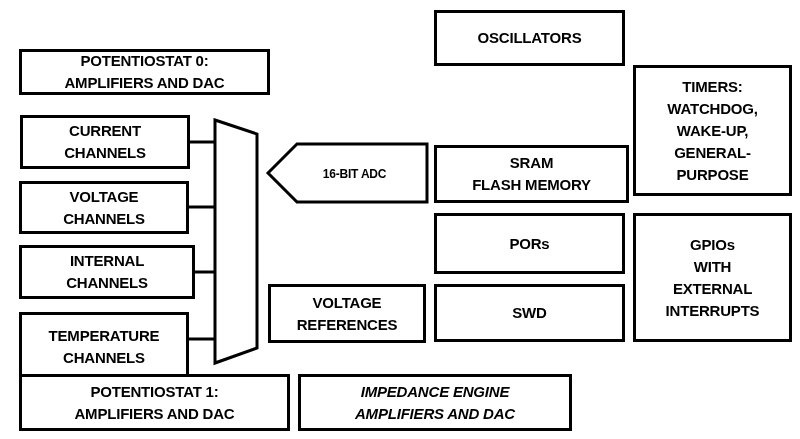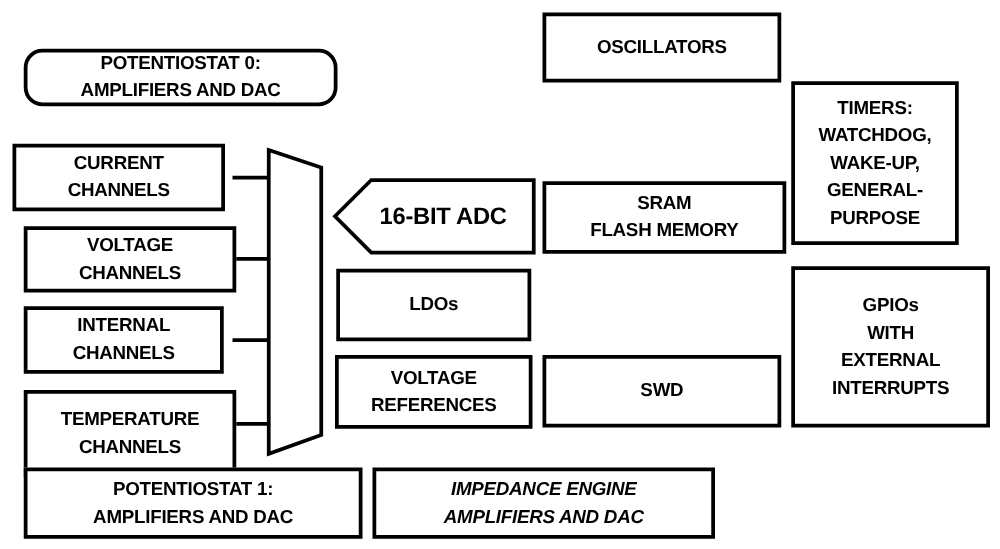--- a/index.html
+++ b/index.html
@@ -13,43 +13,43 @@
   .box{
     position:absolute;box-sizing:border-box;
     border:3px solid #000;background:#fff;color:#000;
     display:flex;align-items:center;justify-content:center;
     text-align:center;font-weight:bold;font-size:15px;line-height:22px;
     white-space:pre-line;letter-spacing:-0.2px;
   }
   .label{
     position:absolute;box-sizing:border-box;color:#000;
     display:flex;align-items:center;justify-content:center;
-    text-align:center;font-weight:bold;font-size:19px;line-height:22px;
+    text-align:center;font-weight:bold;font-size:12px;line-height:22px;
     white-space:pre-line;letter-spacing:-0.2px;
   }
   
-  #potentiostat0{left:19px;top:39px;width:251px;height:46px;border-radius:15px;}
-  #current-channels{left:10px;top:115px;width:170px;height:54px;}
+  #potentiostat0{left:19px;top:49px;width:251px;height:46px;}
+  #current-channels{left:20px;top:115px;width:170px;height:54px;}
   #voltage-channels{left:19px;top:181px;width:170px;height:53px;}
-  #internal-channels{left:19px;top:245px;width:160px;height:54px;}
+  #internal-channels{left:19px;top:245px;width:176px;height:54px;}
   #temperature-channels{left:19px;top:312px;width:170px;height:70px;}
   #potentiostat1{left:19px;top:374px;width:271px;height:57px;}
   #impedance-engine{left:298px;top:374px;width:274px;height:57px;font-style:italic;}
   
   #ldos{left:269px;top:215px;width:156px;height:58px;}
   #voltage-references{left:268px;top:284px;width:158px;height:59px;}
   #adc-label{left:282px;top:144px;width:145px;height:59px;}
   
   #oscillators{left:434px;top:10px;width:191px;height:56px;}
   #arm-core{left:434px;top:77px;width:191px;height:58px;}
   #sram-flash{left:434px;top:145px;width:195px;height:58px;}
   #pors{left:434px;top:213px;width:191px;height:61px;}
   #swd{left:434px;top:284px;width:191px;height:58px;}
   
-  #timers{left:633px;top:65px;width:134px;height:131px;}
+  #timers{left:633px;top:65px;width:159px;height:131px;}
   #gpios{left:633px;top:213px;width:159px;height:129px;}
 </style>
 </head>
 <body>
 
 <div class="canvas">
 
   <svg class="wires" viewBox="0 0 800 439" aria-hidden="true">
 
     <line x1="186" y1="142" x2="218" y2="142" stroke="#000" stroke-width="3"></line>
@@ -73,27 +73,27 @@
 CHANNELS</div>
   <div class="box" id="temperature-channels">TEMPERATURE
 CHANNELS</div>
 
   <div class="box" id="potentiostat1">POTENTIOSTAT 1:
 AMPLIFIERS AND DAC</div>
   <div class="box" id="impedance-engine">IMPEDANCE ENGINE
 AMPLIFIERS AND DAC</div>
 
   <div class="label" id="adc-label">16-BIT ADC</div>
-  <div class="box" id="ldos">LDOs</div>
   <div class="box" id="voltage-references">VOLTAGE
 REFERENCES</div>
 
   <div class="box" id="oscillators">OSCILLATORS</div>
   <div class="box" id="sram-flash">SRAM
 FLASH MEMORY</div>
+  <div class="box" id="pors">PORs</div>
   <div class="box" id="swd">SWD</div>
 
   <div class="box" id="timers">TIMERS:
 WATCHDOG,
 WAKE-UP,
 GENERAL-
 PURPOSE</div>
   <div class="box" id="gpios">GPIOs
 WITH
 EXTERNAL

